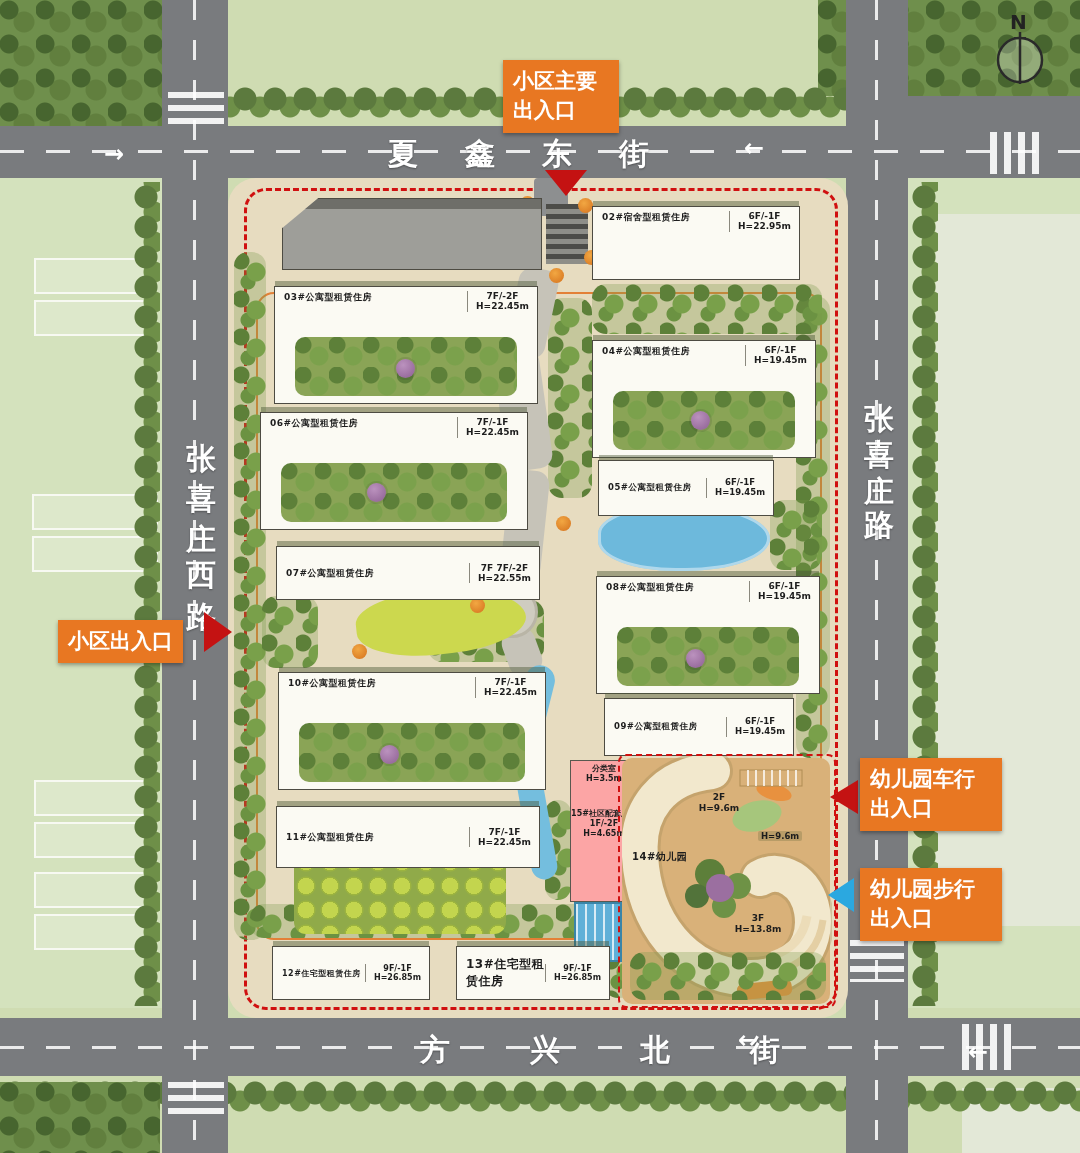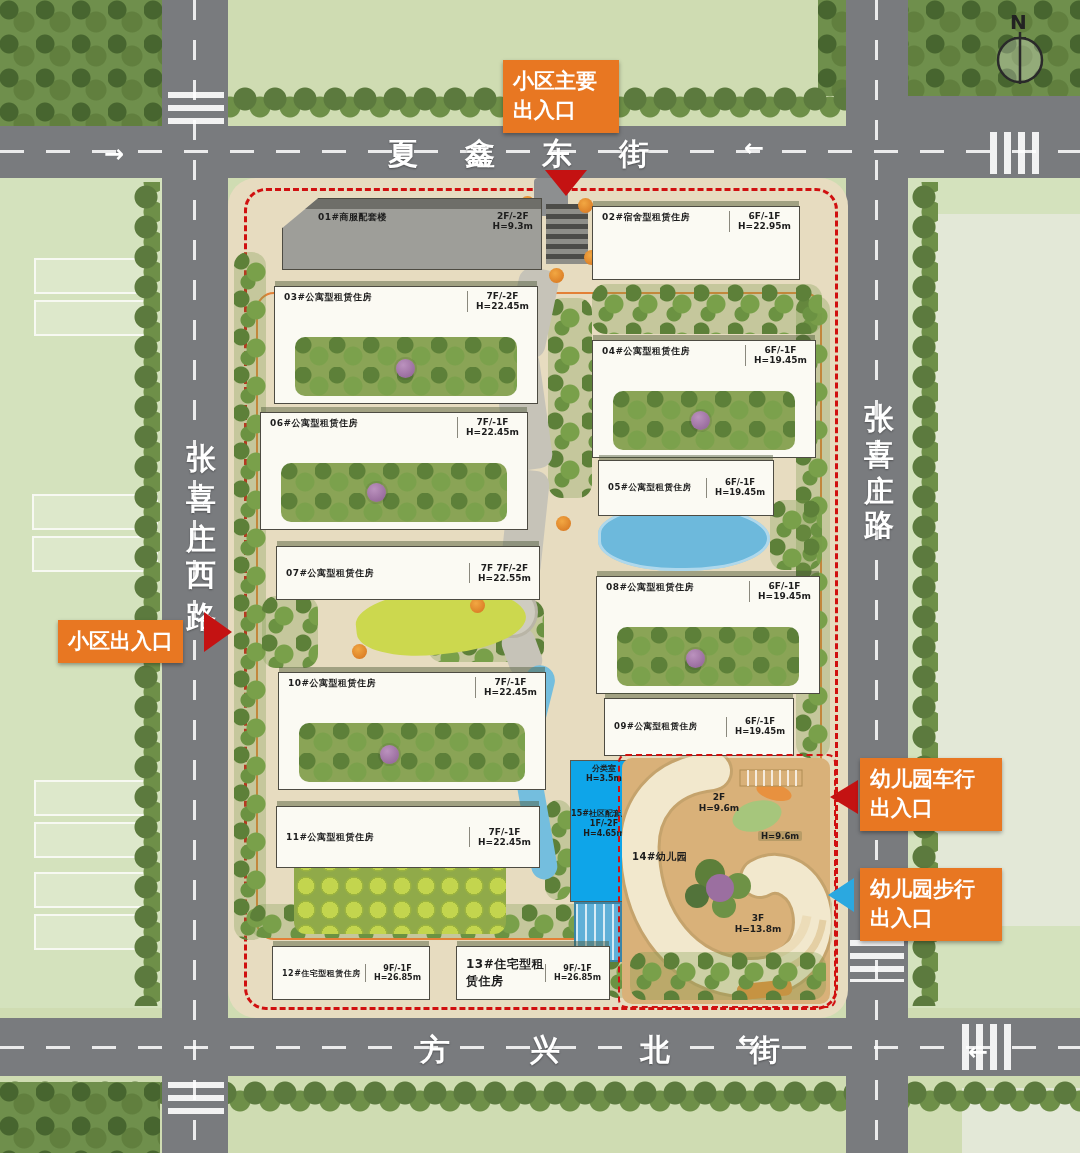--- a/index.html
+++ b/index.html
@@ -138,27 +138,20 @@
   <div class="otree" style="left:578px;top:198px;"></div>
   <div class="otree" style="left:524px;top:246px;"></div>
   <div class="otree" style="left:584px;top:250px;"></div>
   <div class="otree" style="left:549px;top:268px;"></div>
   <div class="otree" style="left:556px;top:516px;"></div>
   <div class="otree" style="left:352px;top:644px;"></div>
   <div class="otree" style="left:470px;top:598px;"></div>
 
   <div class="abs" style="left:282px;top:198px;width:260px;height:72px;background:#9e9e99;border:1.5px solid #4d4b42;box-sizing:border-box;clip-path:polygon(14% 0,100% 0,100% 100%,0 100%,0 42%);">
     <div class="abs" style="left:0;top:0;width:100%;height:10px;background:#6e6e69;"></div>
-    <div class="slab-row" style="padding-top:12px;">
-      <div class="bname" style="padding-left:26px;">01#商服配套楼</div>
-      <div class="bspec" style="border-left:none;">
-        <div>2F/-2F</div>
-        <div>H=9.3m</div>
-      </div>
-    </div>
   </div>
 
   <div class="slab" style="left:592px;top:206px;width:208px;height:74px;">
     <div class="slab-row">
       <div class="bname">02#宿舍型租赁住房</div>
       <div class="bspec">
         <div>6F/-1F</div>
         <div>H=22.95m</div>
       </div>
     </div>
@@ -276,21 +269,21 @@
   <div class="slab thin" style="left:456px;top:946px;width:154px;height:54px;">
     <div class="slab-row">
       <div class="bname" style="font-size:12px;">13#住宅型租赁住房</div>
       <div class="bspec" style="font-size:8px;">
         <div>9F/-1F</div>
         <div>H=26.85m</div>
       </div>
     </div>
   </div>
 
-  <div class="abs" style="left:570px;top:760px;width:68px;height:142px;background:#0ea5e9;border:1.5px solid #5a584f;box-sizing:border-box;text-align:center;color:#1d1d1d;">
+  <div class="abs" style="left:570px;top:760px;width:68px;height:142px;background:#fca5a5;border:1.5px solid #5a584f;box-sizing:border-box;text-align:center;color:#1d1d1d;">
     <div style="font-size:8px;font-weight:bold;line-height:1.2;padding-top:3px;">
       <div>分类室</div>
       <div>H=3.5m</div>
     </div>
     <div style="font-size:8px;font-weight:bold;line-height:1.25;padding-top:26px;">
       <div>15#社区配套用房</div>
       <div>1F/-2F</div>
       <div>H=4.65m</div>
     </div>
   </div>

